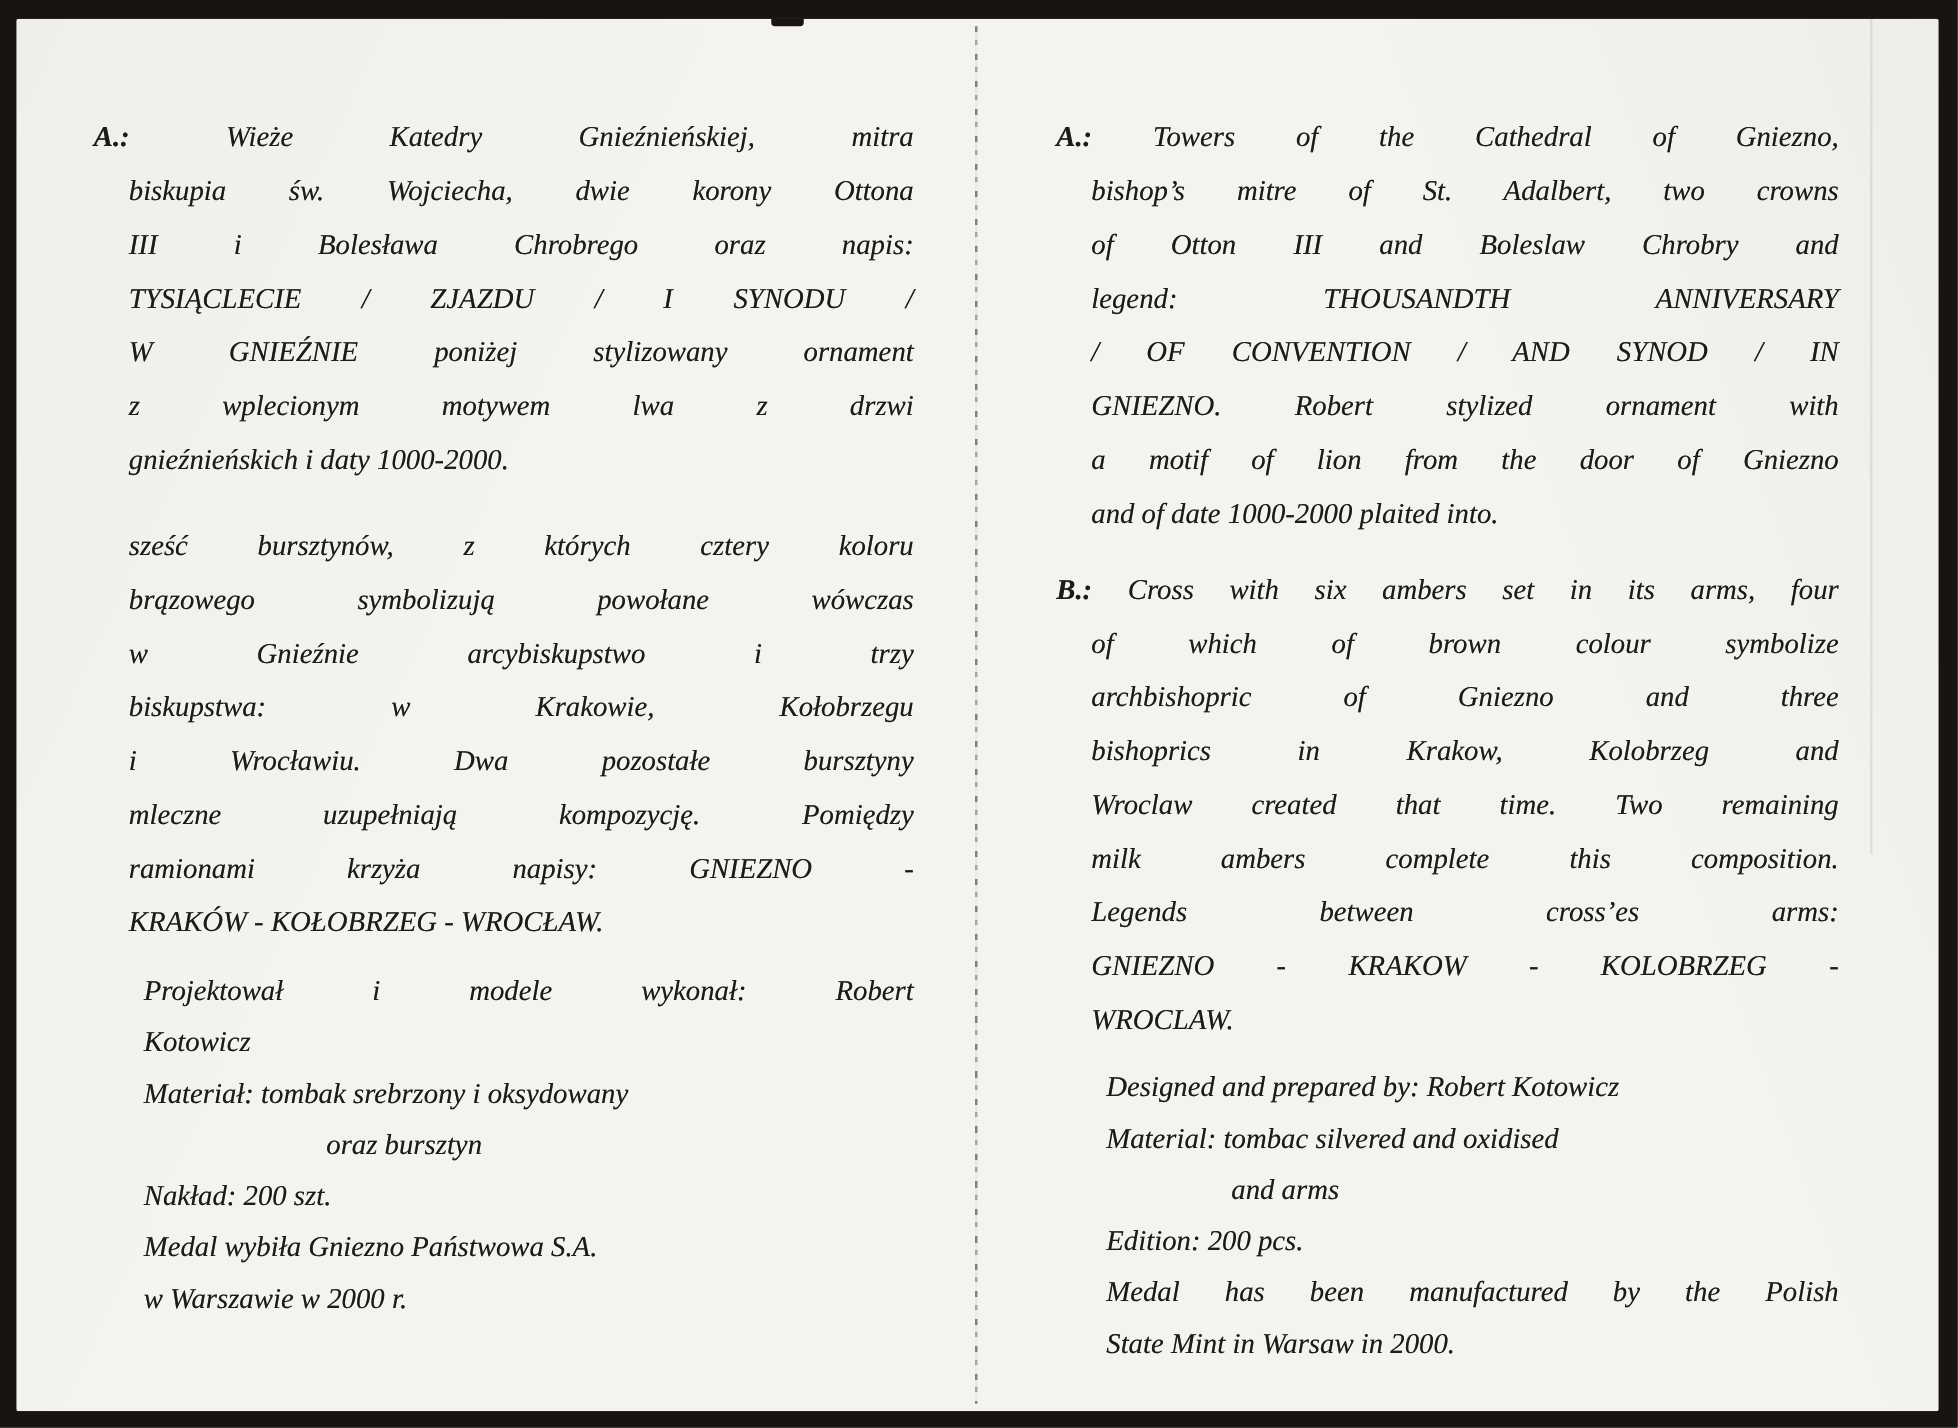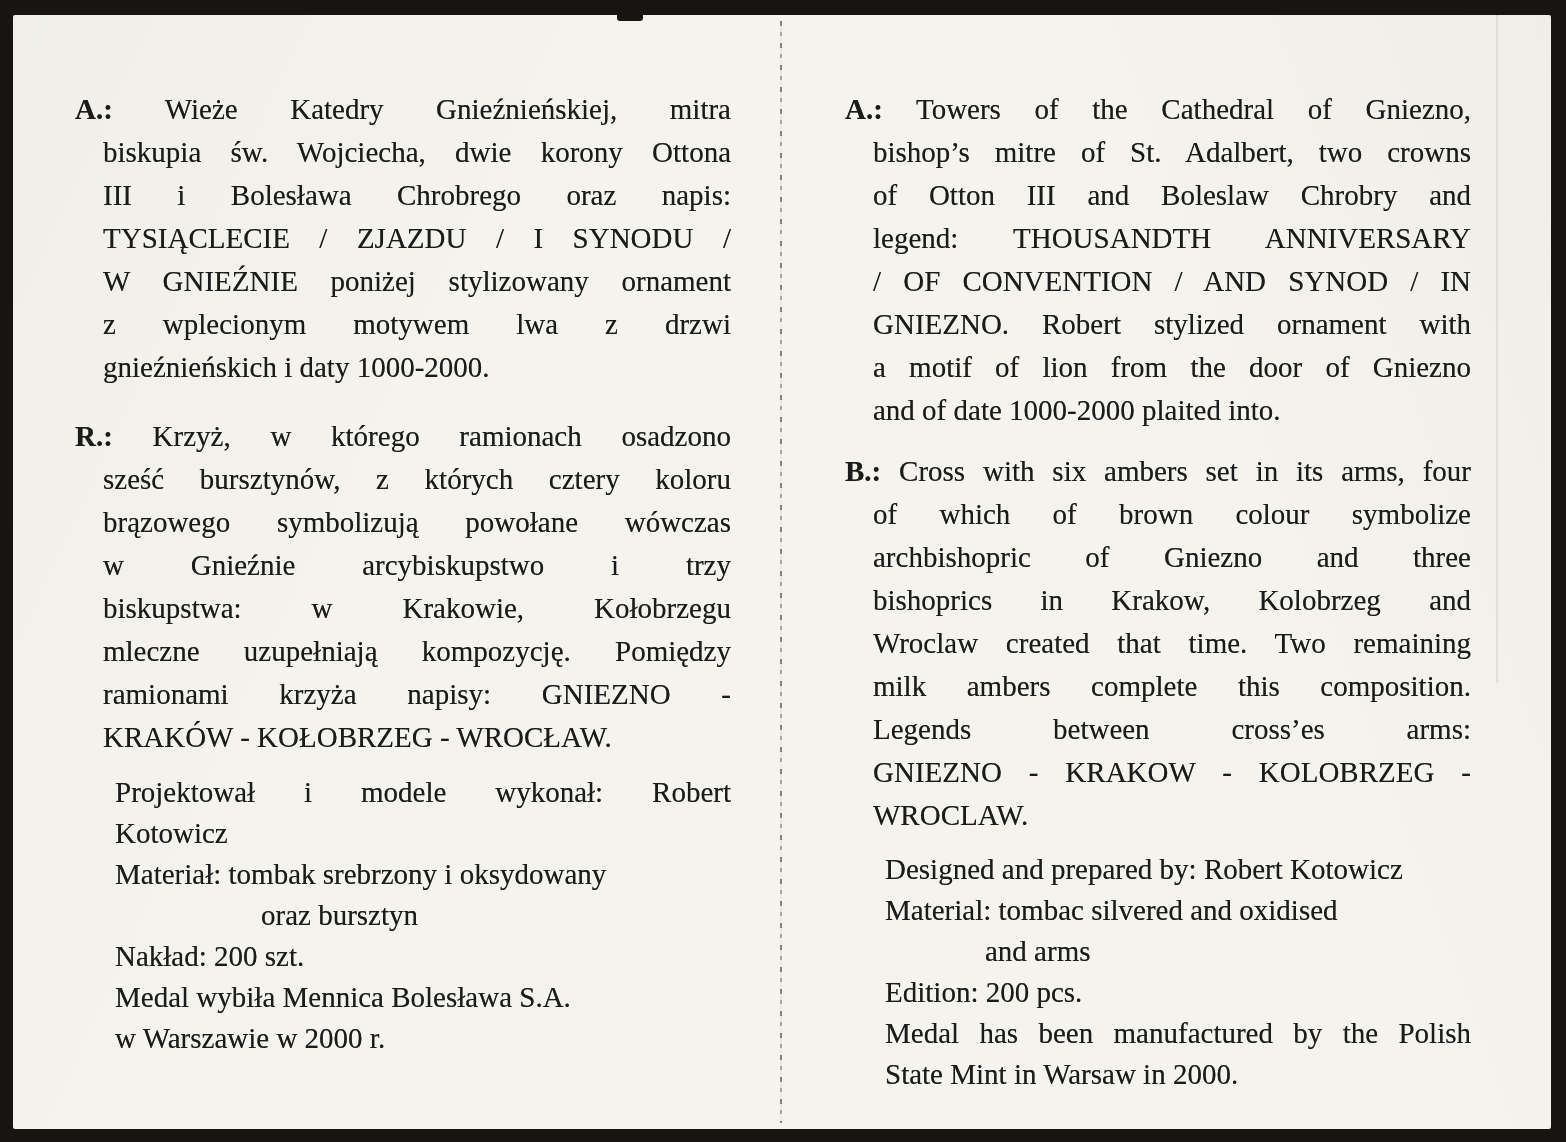--- a/index.html
+++ b/index.html
@@ -26,22 +26,23 @@
     background: var(--paper);
     background-image:
       linear-gradient(115deg, rgba(0,0,0,0.02) 0%, rgba(0,0,0,0) 30%),
       linear-gradient(250deg, rgba(0,0,0,0.025) 0%, rgba(0,0,0,0) 25%);
     border-radius: 2px;
   }
   .column {
     position: absolute;
     top: 73px;
     color: var(--ink);
-    font-size: 29px;
+    font-size: 23px;
     line-height: 43px;
+    font-style: italic;
   }
   .col-left  { left: 62px;  width: 656px; }
   .col-right { left: 832px; width: 626px; }
   .line {
     min-height: 43px;
     line-height: 43px;
     text-align: left;
     white-space: normal;
     text-rendering: optimizeLegibility;
     text-shadow: 0 0 0.5px rgba(10,10,10,0.55);
@@ -95,36 +96,36 @@
         <div class="block labeled">
           <div class="line just"><span class="label">A.:</span> Wieże Katedry Gnieźnieńskiej, mitra</div>
           <div class="line just cont">biskupia św. Wojciecha, dwie korony Ottona</div>
           <div class="line just cont">III i Bolesława Chrobrego oraz napis:</div>
           <div class="line just cont">TYSIĄCLECIE / ZJAZDU / I SYNODU /</div>
           <div class="line just cont">W GNIEŹNIE poniżej stylizowany ornament</div>
           <div class="line just cont">z wplecionym motywem lwa z drzwi</div>
           <div class="line cont">gnieźnieńskich i daty 1000-2000.</div>
         </div>
         <div class="block labeled">
-          <div class="line just"><span class="label">R.:</span> Krzyż, w którego ramionach osadzono</div>
           <div class="line just cont">sześć bursztynów, z których cztery koloru</div>
           <div class="line just cont">brązowego symbolizują powołane wówczas</div>
           <div class="line just cont">w Gnieźnie arcybiskupstwo i trzy</div>
           <div class="line just cont">biskupstwa: w Krakowie, Kołobrzegu</div>
+          <div class="line just cont">i Wrocławiu. Dwa pozostałe bursztyny</div>
           <div class="line just cont">mleczne uzupełniają kompozycję. Pomiędzy</div>
           <div class="line just cont">ramionami krzyża napisy: GNIEZNO -</div>
           <div class="line cont">KRAKÓW - KOŁOBRZEG - WROCŁAW.</div>
         </div>
         <div class="block credits">
           <div class="line just">Projektował i modele wykonał: Robert</div>
           <div class="line">Kotowicz</div>
           <div class="line">Materiał: tombak srebrzony i oksydowany</div>
           <div class="line tab">oraz bursztyn</div>
           <div class="line">Nakład: 200 szt.</div>
-          <div class="line">Medal wybiła Mennica Bolesława S.A.</div>
+          <div class="line">Medal wybiła Gniezno Państwowa S.A.</div>
           <div class="line">w Warszawie w 2000 r.</div>
         </div>
       </div>
     <div class="fold"></div>
     <div class="column col-right">
         <div class="block labeled">
           <div class="line just"><span class="label">A.:</span> Towers of the Cathedral of Gniezno,</div>
           <div class="line just cont">bishop’s mitre of St. Adalbert, two crowns</div>
           <div class="line just cont">of Otton III and Boleslaw Chrobry and</div>
           <div class="line just cont">legend: THOUSANDTH ANNIVERSARY</div>

